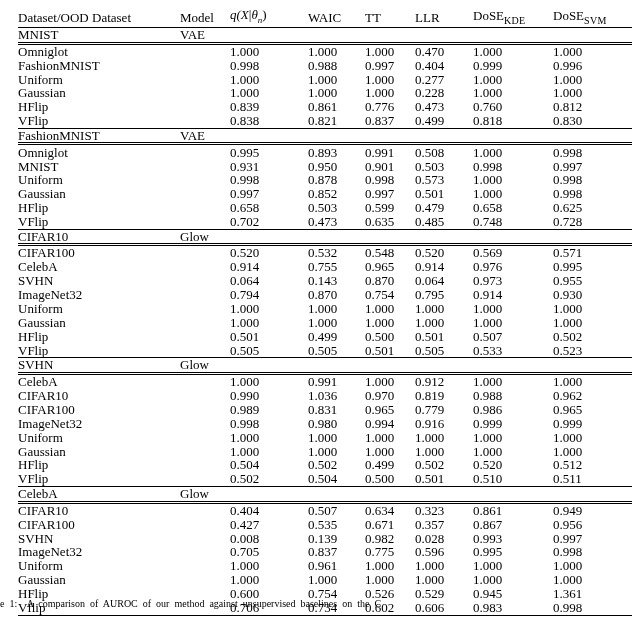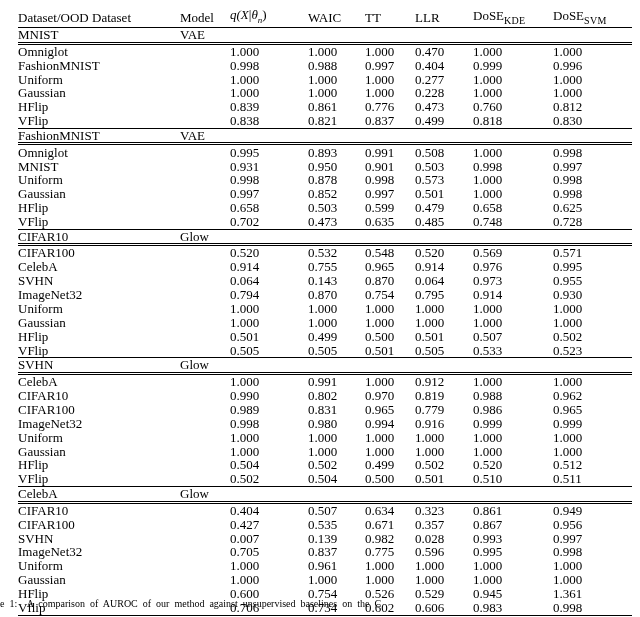--- a/index.html
+++ b/index.html
@@ -315,21 +315,21 @@
         <td>0.991</td>
         <td>1.000</td>
         <td>0.912</td>
         <td class="b">1.000</td>
         <td class="b">1.000</td>
       </tr>
       <tr class="data-row">
         <td class="lbl">CIFAR10</td>
         <td></td>
         <td class="b">0.990</td>
-        <td>0.802</td>
+        <td>1.036</td>
         <td>0.970</td>
         <td>0.819</td>
         <td>0.988</td>
         <td>0.962</td>
       </tr>
       <tr class="data-row">
         <td class="lbl">CIFAR100</td>
         <td></td>
         <td class="b">0.989</td>
         <td>0.831</td>
@@ -409,21 +409,21 @@
         <td>0.427</td>
         <td>0.535</td>
         <td>0.671</td>
         <td>0.357</td>
         <td>0.867</td>
         <td class="b">0.956</td>
       </tr>
       <tr class="data-row">
         <td class="lbl">SVHN</td>
         <td></td>
-        <td>0.007</td>
+        <td>0.008</td>
         <td>0.139</td>
         <td>0.982</td>
         <td>0.028</td>
         <td>0.993</td>
         <td class="b">0.997</td>
       </tr>
       <tr class="data-row">
         <td class="lbl">ImageNet32</td>
         <td></td>
         <td>0.705</td>

